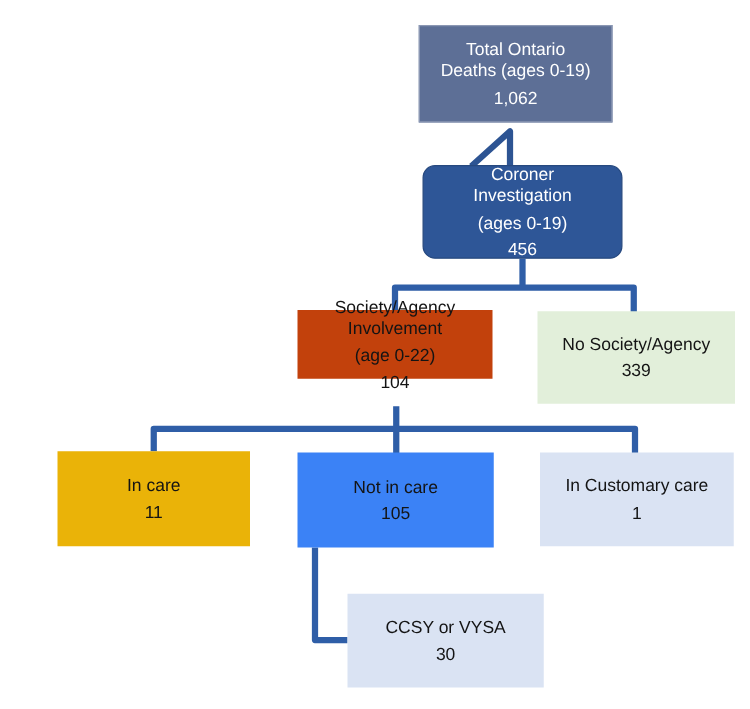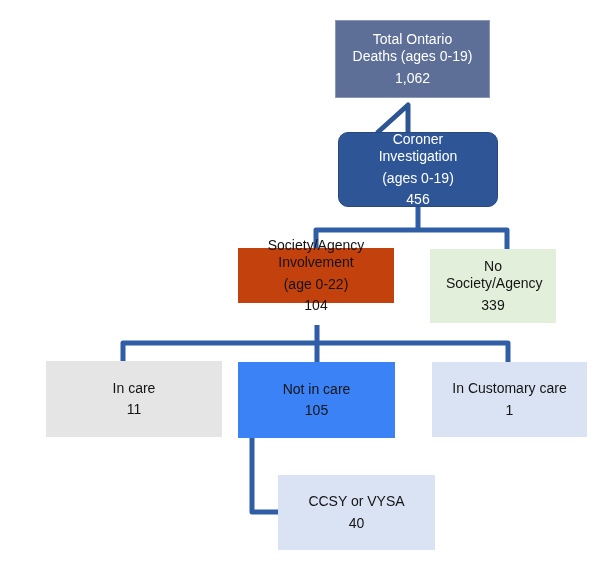--- a/index.html
+++ b/index.html
@@ -60,38 +60,38 @@
     <div class="para">(ages 0-19)</div>
     <div class="para">456</div>
   </div>
 
   <div class="node light" style="left: 238px; top: 248px; width: 156px; height: 55px; background: #c2410c;">
     <div class="para">Society/Agency Involvement</div>
     <div class="para">(age 0-22)</div>
     <div class="para">104</div>
   </div>
 
-  <div class="node green" style="left: 430px; top: 249px; width: 126px; height: 74px; background: rgb(226, 239, 218);">
+  <div class="node green" style="left: 430px; top: 249px; width: 158px; height: 74px; background: rgb(226, 239, 218);">
     <div class="para">No Society/Agency</div>
     <div class="para">339</div>
   </div>
 
-  <div class="node light" style="left: 46px; top: 361px; width: 176px; height: 76px; background: #e5e5e5;">
+  <div class="node light" style="left: 46px; top: 361px; width: 154px; height: 76px; background: #eab308;">
     <div class="para">In care</div>
     <div class="para">11</div>
   </div>
 
   <div class="node light" style="left: 238px; top: 362px; width: 157px; height: 76px; background: #3b82f6;">
     <div class="para">Not in care</div>
     <div class="para">105</div>
   </div>
 
   <div class="node light" style="left: 432px; top: 362px; width: 155px; height: 75px; background: rgb(218, 227, 243);">
     <div class="para">In Customary care</div>
     <div class="para">1</div>
   </div>
 
   <div class="node light" style="left: 278px; top: 475px; width: 157px; height: 75px; background: rgb(218, 227, 243);">
     <div class="para">CCSY or VYSA</div>
-    <div class="para">40</div>
+    <div class="para">30</div>
   </div>
 
 </div>
 
 </body></html>

